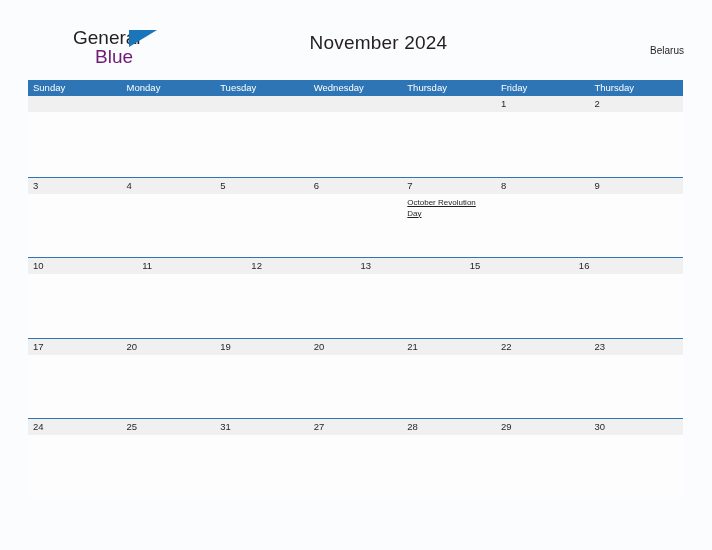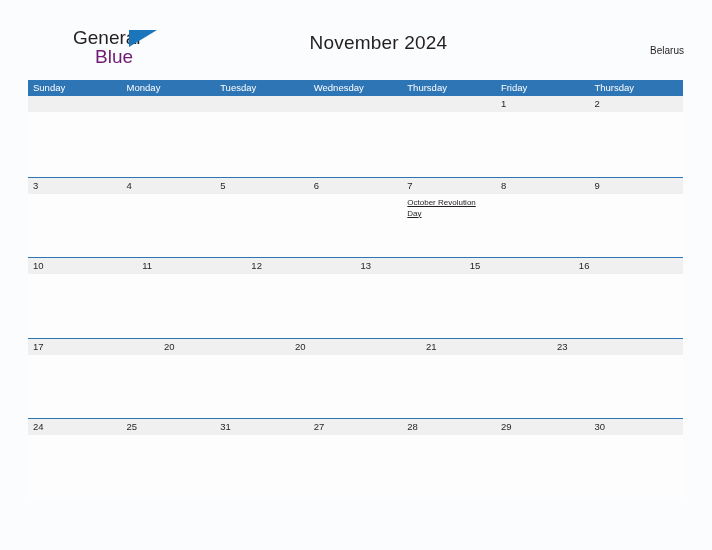--- a/index.html
+++ b/index.html
@@ -240,24 +240,30 @@
         </div>
       </div>
       <div class="week-row">
         <div class="day-cell">
           <div class="day-band">17</div>
         </div>
         <div class="day-cell">
           <div class="day-band">20</div>
         </div>
         <div class="day-cell">
+          <div class="day-band">19</div>
+        </div>
+        <div class="day-cell">
           <div class="day-band">20</div>
         </div>
         <div class="day-cell">
           <div class="day-band">21</div>
+        </div>
+        <div class="day-cell">
+          <div class="day-band">22</div>
         </div>
         <div class="day-cell">
           <div class="day-band">23</div>
         </div>
       </div>
       <div class="week-row">
         <div class="day-cell">
           <div class="day-band">24</div>
         </div>
         <div class="day-cell">

